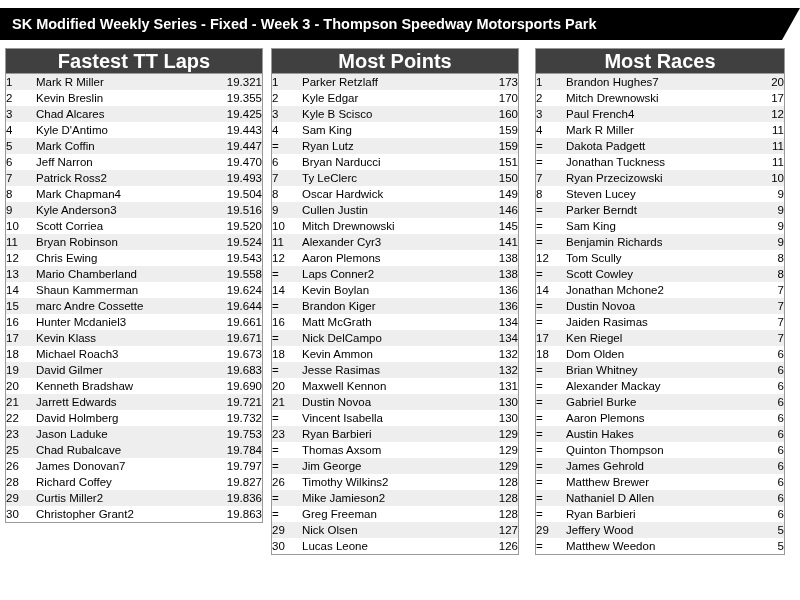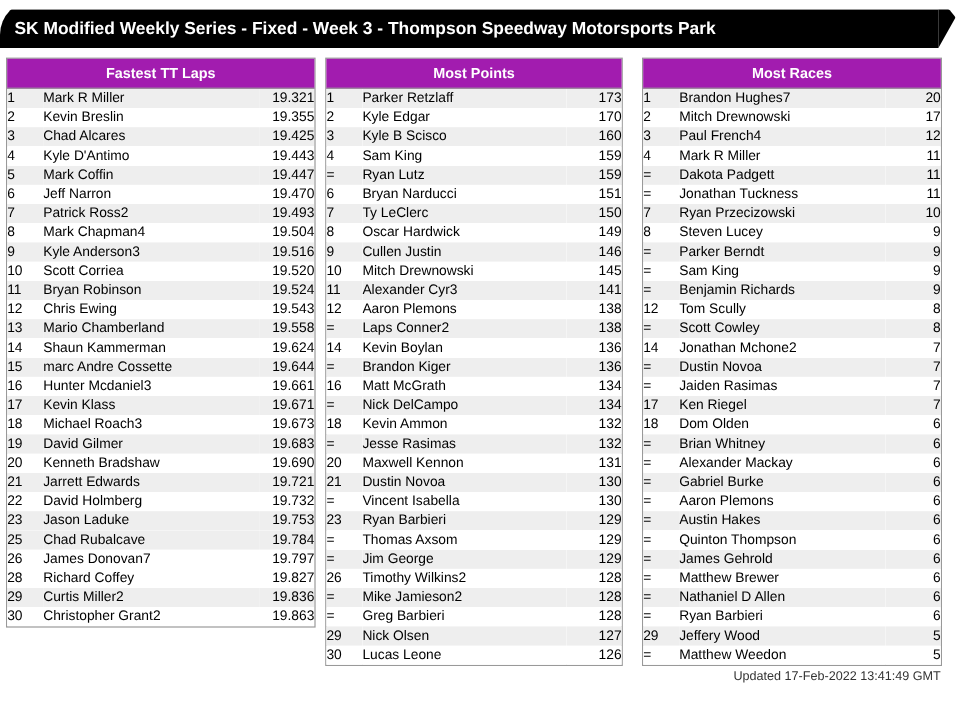--- a/index.html
+++ b/index.html
@@ -7,21 +7,20 @@
     padding: 0;
     background: #ffffff;
     font-family: "Liberation Sans", sans-serif;
   }
   #page {
     width: 800px;
     height: 600px;
     position: relative;
     background: #ffffff;
     overflow: hidden;
-    border-radius: 29px;
   }
   
   .titlebar {
     position: absolute;
     left: 0;
     top: 8px;
     width: 800px;
     height: 32px;
   }
   .titlebar .bar {
@@ -60,23 +59,23 @@
     background: #ffffff;
     box-sizing: border-box;
   }
   .panel-1 { left: 5px;   width: 258px; }
   .panel-2 { left: 271px; width: 248px; }
   .panel-3 { left: 535px; width: 250px; }
 
   .panel-header {
     height: 24px;
     line-height: 24px;
-    background: #a21caf;
+    background: #404040;
     color: #ffffff;
-    font-size: 12px;
+    font-size: 20px;
     font-weight: bold;
     text-align: center;
     border-bottom: 1px solid #999999;
   }
   table.rows {
     width: 100%;
     border-collapse: collapse;
     font-size: 11.5px;
     color: #000000;
   }
@@ -408,21 +407,21 @@
             <td class="name">Timothy Wilkins2</td>
             <td class="val">128</td>
           </tr>
           <tr class="shade">
             <td class="pos">=</td>
             <td class="name">Mike Jamieson2</td>
             <td class="val">128</td>
           </tr>
           <tr class="plain">
             <td class="pos">=</td>
-            <td class="name">Greg Barbieri</td>
+            <td class="name">Greg Freeman</td>
             <td class="val">128</td>
           </tr>
           <tr class="shade">
             <td class="pos">29</td>
             <td class="name">Nick Olsen</td>
             <td class="val">127</td>
           </tr>
           <tr class="plain">
             <td class="pos">30</td>
             <td class="name">Lucas Leone</td>
@@ -583,15 +582,14 @@
           </tr>
           <tr class="plain">
             <td class="pos">=</td>
             <td class="name">Matthew Weedon</td>
             <td class="val">5</td>
           </tr>
         </tbody>
     </table>
   </div>
 
-  <div class="footer">Updated 17-Feb-2022 13:41:49 GMT</div>
 
 </div>
 
 </body></html>

